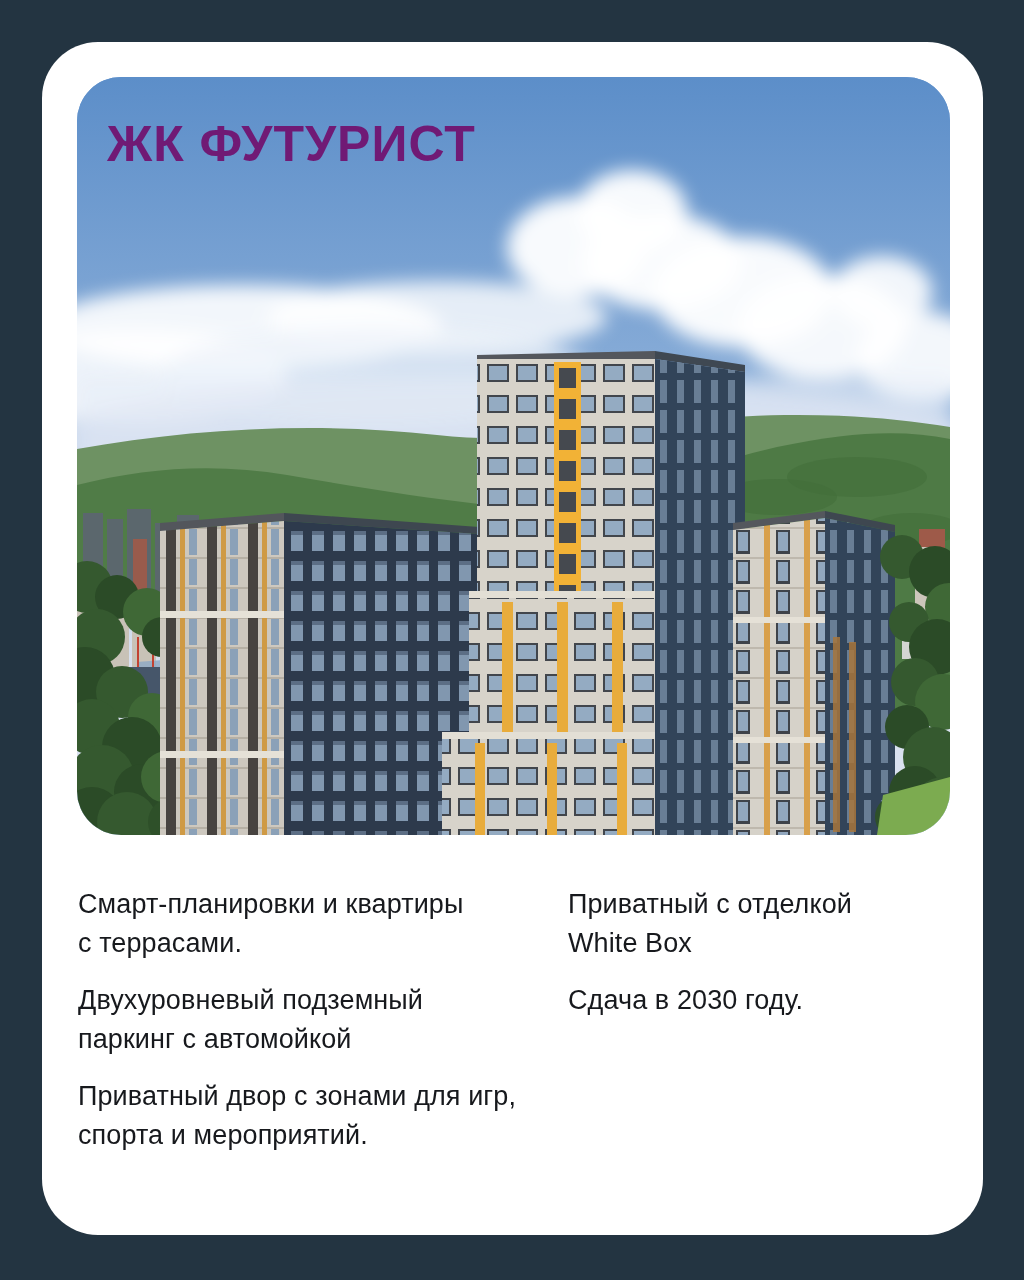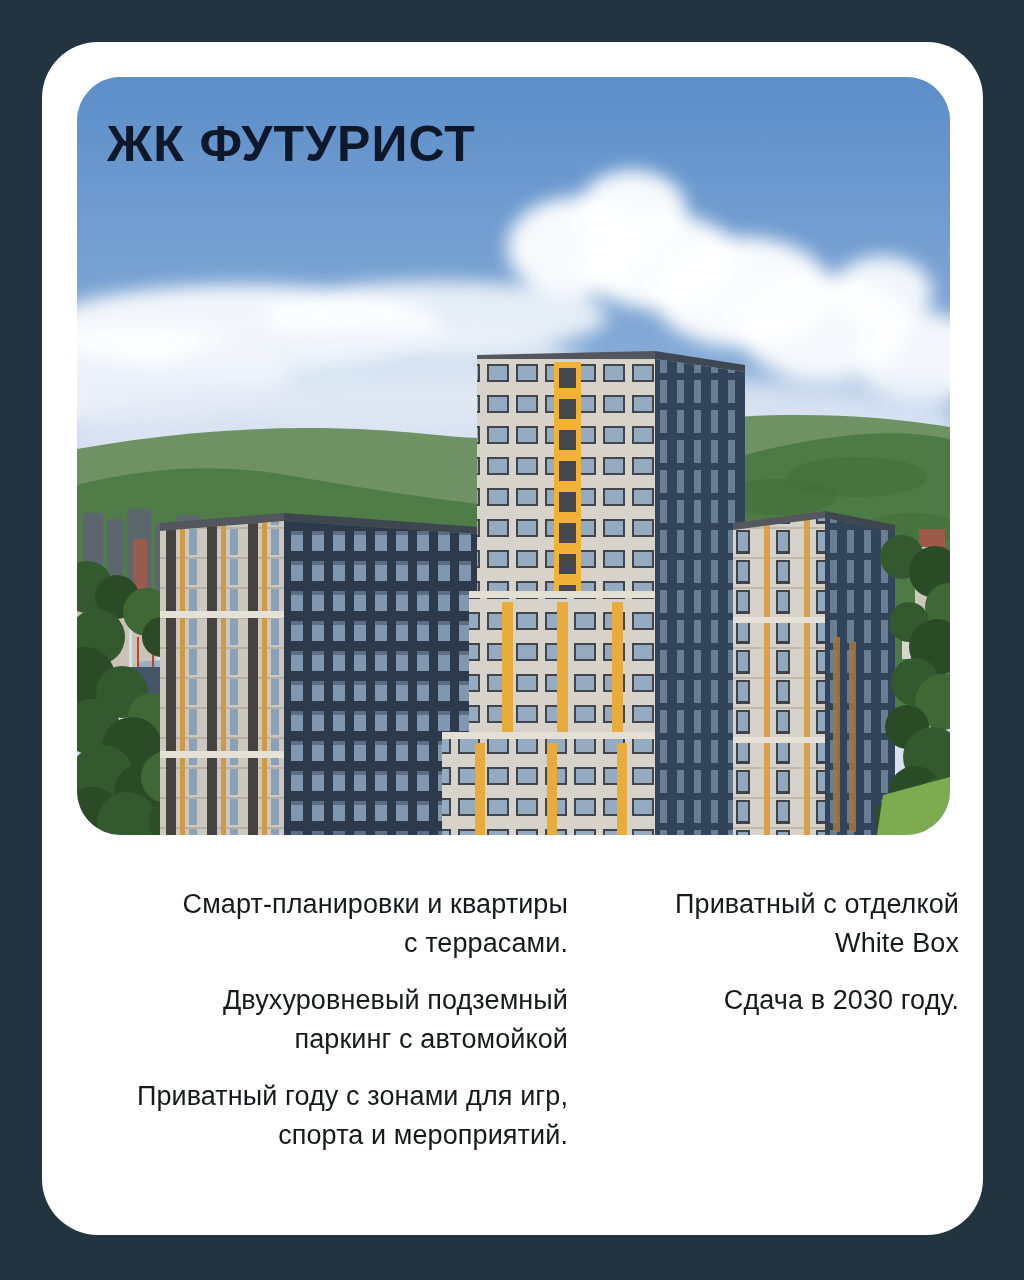--- a/index.html
+++ b/index.html
@@ -27,28 +27,27 @@
     overflow: hidden;
     background: #6f9ed6;
   }
   .hero svg { display: block; }
   .hero-title {
     position: absolute; left: 30px; top: 38px;
     margin: 0;
     font-size: 50px;
     font-weight: 700;
     letter-spacing: 1px;
-    color: #0f172a;
+    color: #701a75;
     white-space: pre;
   }
   .features {
-    position: absolute; left: 36px; top: 843px; right: 24px;
+    position: absolute; left: 36px; top: 843px; right: 44px;
     display: flex;
     color: #17191d;
-    text-align: right;
   }
   .col-left { width: 490px; flex: none; }
   .col-right { flex: 1; }
   .features p {
     margin: 0 0 18px 0;
     font-size: 27px;
     line-height: 39px;
     white-space: pre;
     letter-spacing: 0.1px;
   }
@@ -256,21 +255,21 @@
 
       <h1 class="hero-title">ЖК ФУТУРИСТ</h1>
     </div>
 
     <div class="features">
       <div class="col col-left">
         <p>Смарт-планировки и квартиры
 с террасами.</p>
         <p>Двухуровневый подземный
 паркинг с автомойкой</p>
-        <p>Приватный году с зонами для игр,
+        <p>Приватный двор с зонами для игр,
 спорта и мероприятий.</p>
       </div>
       <div class="col col-right">
         <p>Приватный с отделкой
 White Box</p>
         <p>Сдача в 2030 году.</p>
       </div>
     </div>
 
   </div>

